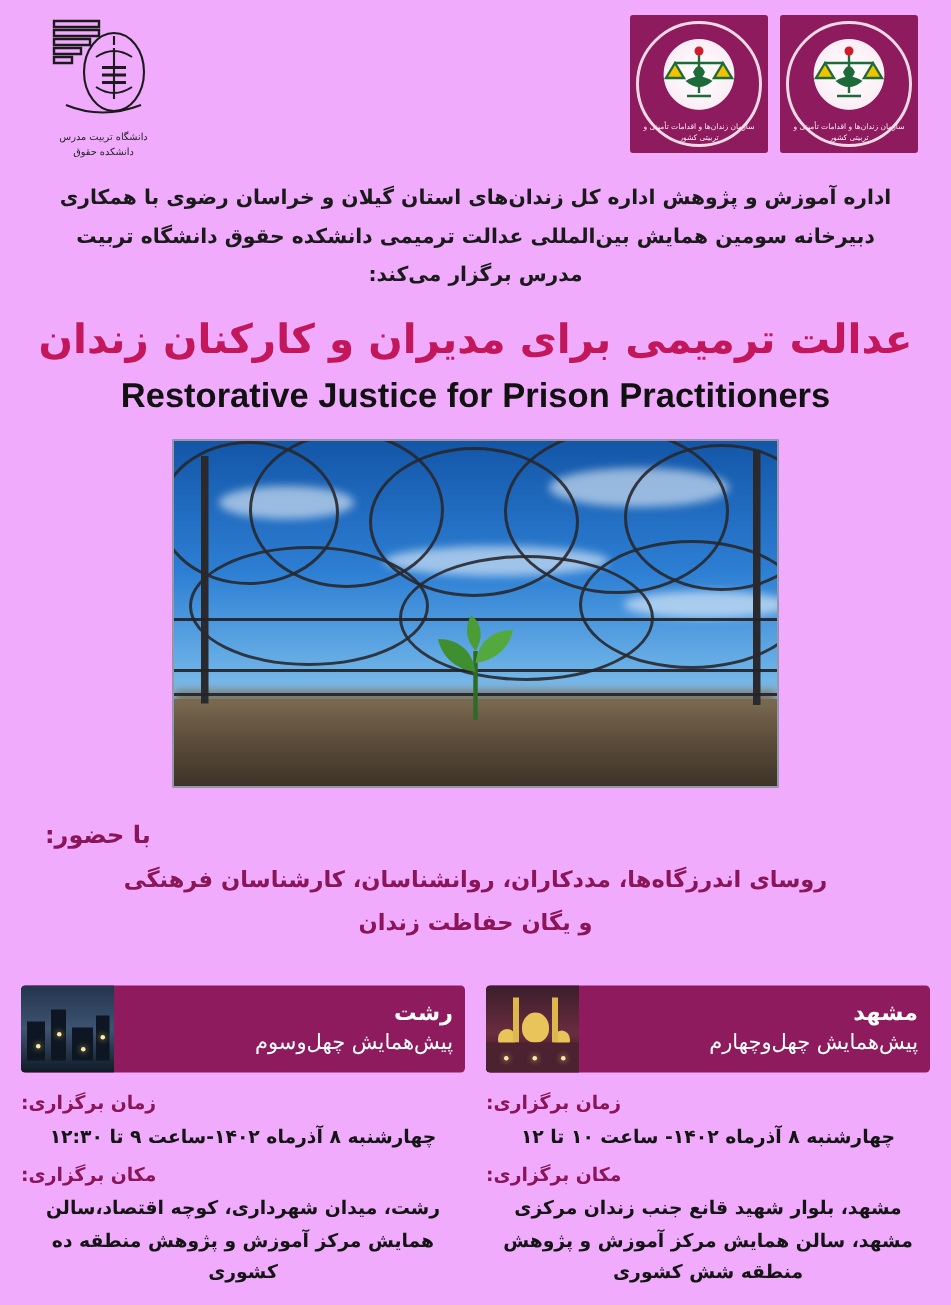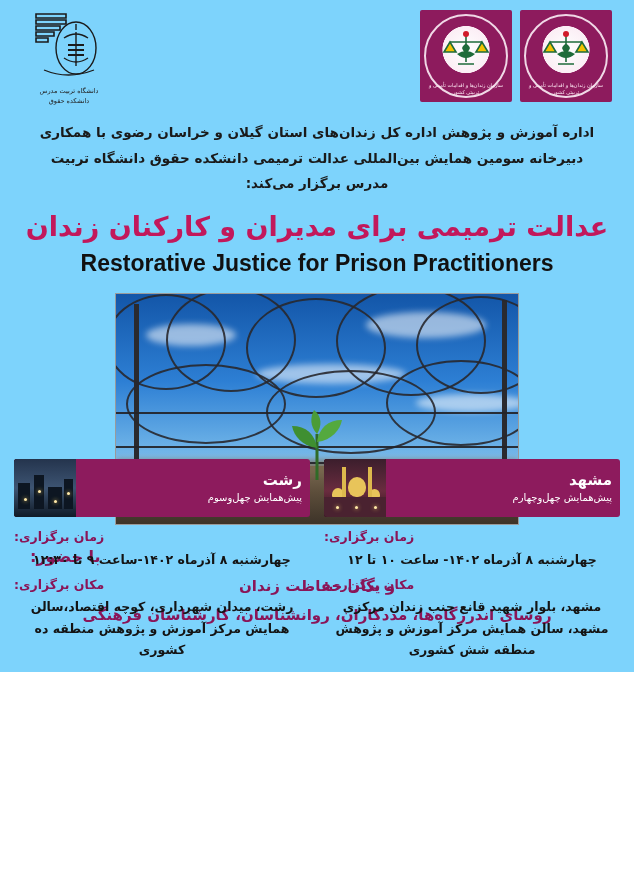--- a/index.html
+++ b/index.html
@@ -4,22 +4,22 @@
 <style>
   * { box-sizing: border-box; }
   html, body {
     margin: 0; padding: 0;
     width: 634px; height: 870px;
     background: #ffffff;
     font-family: "DejaVu Sans", sans-serif;
   }
   .poster {
     position: relative;
-    width: 634px; height: 672px;
-    background: #7dd3fc;
+    width: 634px; height: 870px;
+    background: #f0abfc;
     overflow: hidden;
   }
 
   
   .header {
     position: relative;
     height: 120px;
   }
   .logo-left {
     position: absolute;
@@ -229,21 +229,21 @@
     text-align: right;
     color: #ffffff;
     padding: 0 8px;
   }
   .city-head .cname {
     font-size: 15px;
     font-weight: bold;
     line-height: 1.3;
   }
   .city-head .csub {
-    font-size: 10px;
+    font-size: 14px;
     line-height: 1.5;
   }
   .city-body {
     margin-top: 9px;
     color: #1a1a1a;
     text-align: right;
   }
   .field {
     margin-bottom: 4px;
   }
@@ -416,22 +416,22 @@
         <path d="M35 72 C35 52 35 40 35 26" stroke="#2f6b27" stroke-width="3" fill="none"></path>
         <path d="M35 40 C20 38 12 28 10 18 C24 18 33 26 35 40z" fill="#3f8f31"></path>
         <path d="M35 34 C50 32 58 22 60 12 C46 12 37 20 35 34z" fill="#54a93e"></path>
         <path d="M35 26 C28 18 28 10 32 2 C40 8 40 18 35 26z" fill="#4b9c37"></path>
       </svg>
     </div>
   </div>
 
   <div class="attend">
     <div class="heading">با حضور:</div>
+    <div class="l">روسای اندرزگاه‌ها، مددکاران، روانشناسان، کارشناسان فرهنگی</div>
     <div class="l">و یگان حفاظت زندان</div>
-    <div class="l">روسای اندرزگاه‌ها، مددکاران، روانشناسان، کارشناسان فرهنگی</div>
   </div>
 
   <div class="cities">
 
     <div class="city">
       <div class="city-head">
         <div class="labels">
           <div class="cname">رشت</div>
           <div class="csub">پیش‌همایش چهل‌وسوم</div>
         </div>

